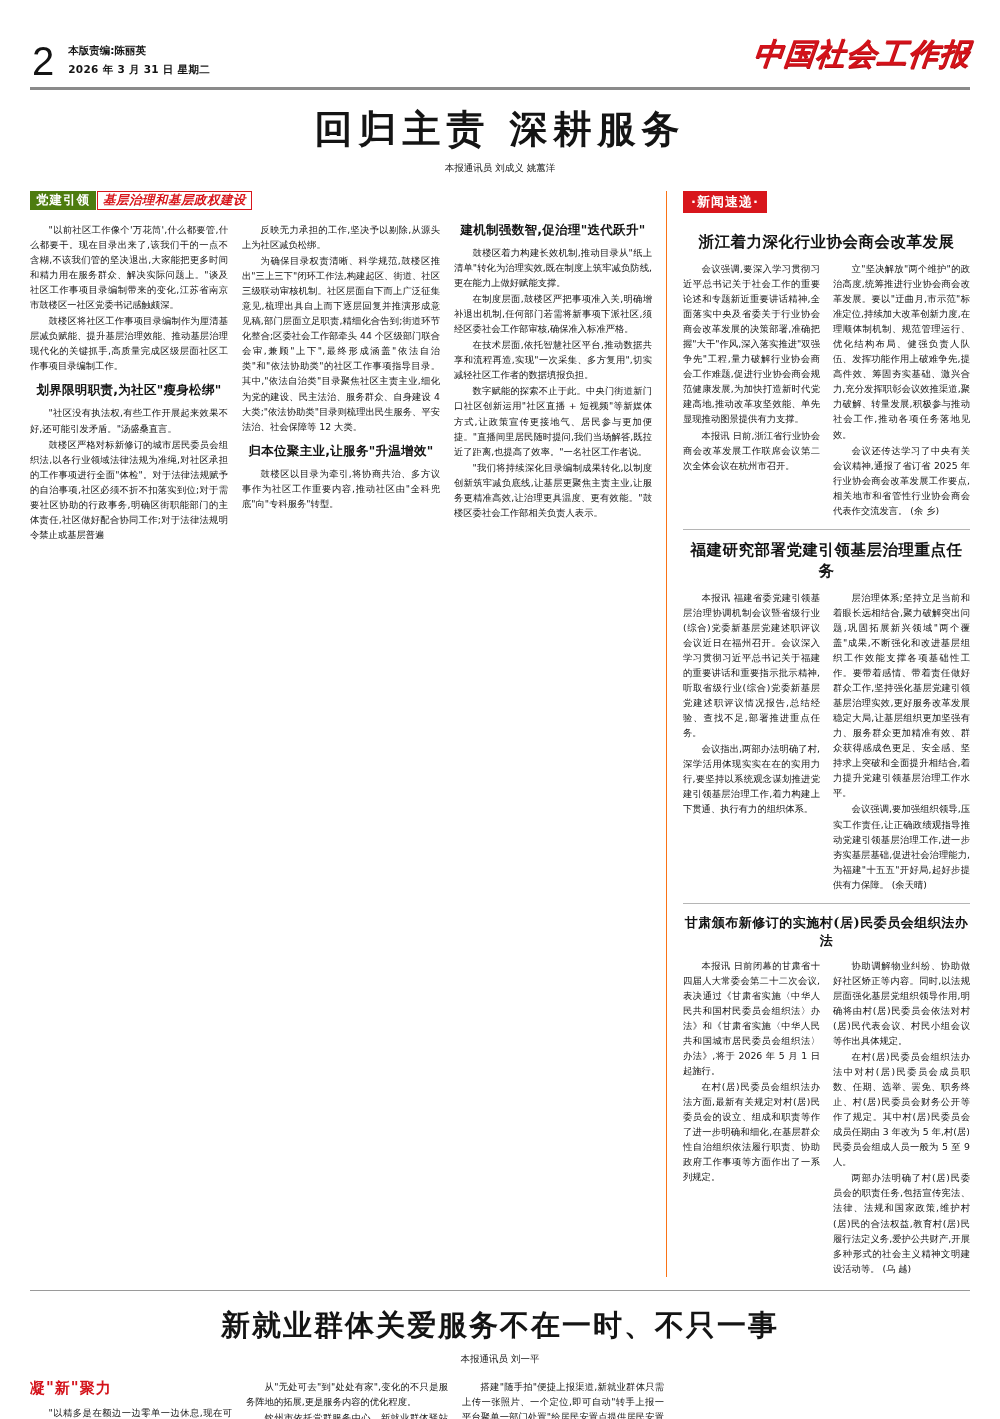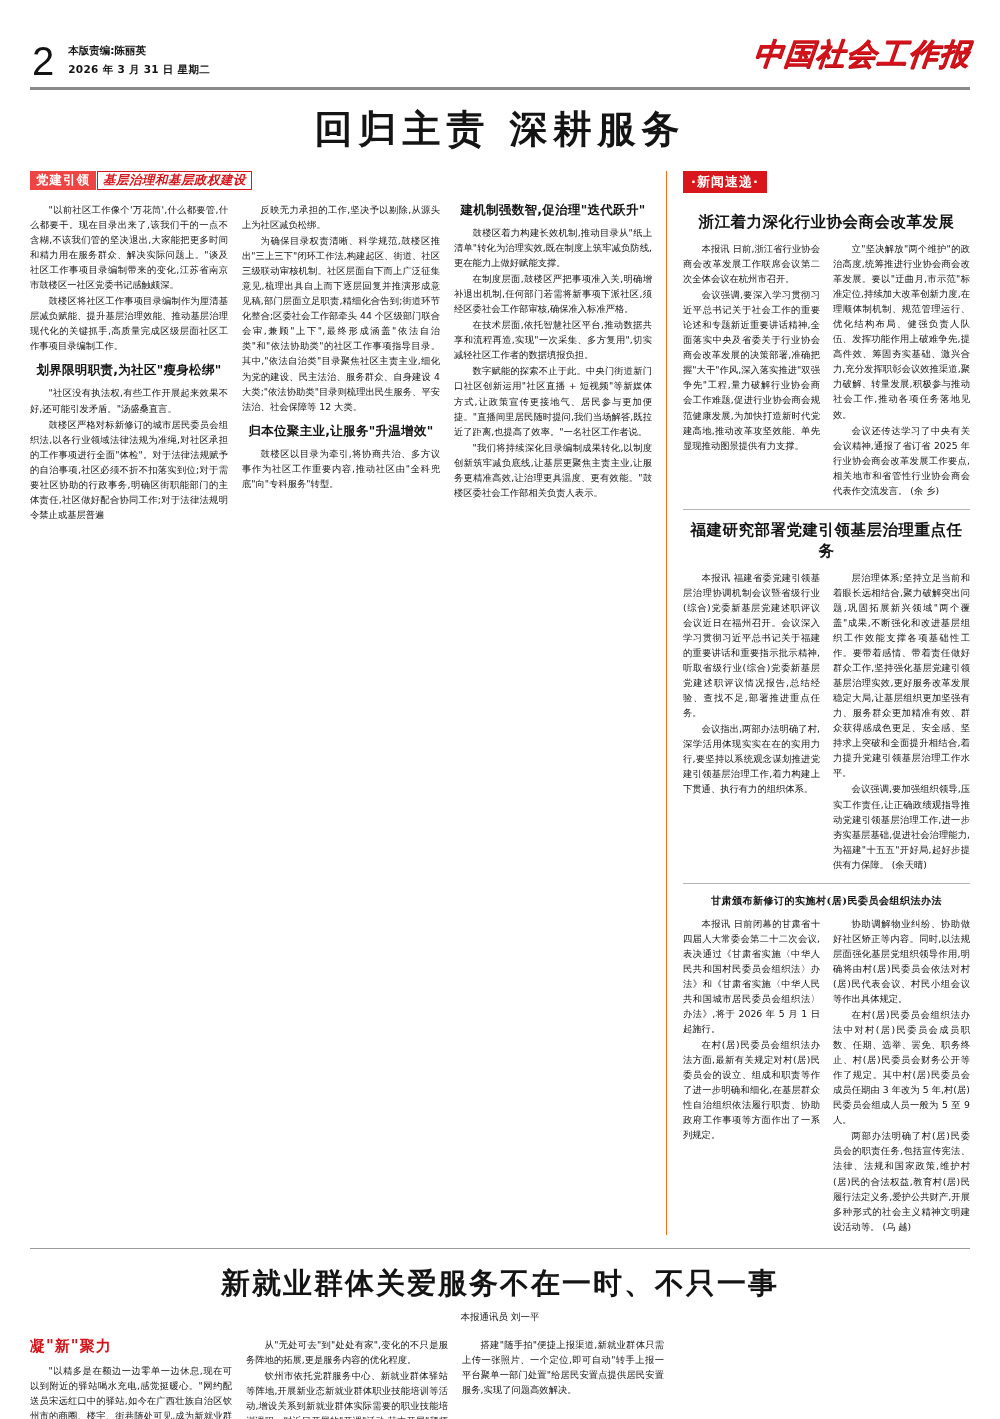--- a/index.html
+++ b/index.html
@@ -43,21 +43,21 @@
   .feature { padding-top:14px; }
   .feature .big { font-size:38px; letter-spacing:6px; }
   .topwrap { display:flex; gap:0; margin-top:16px; }
   .left-block { width:636px; padding-right:14px; }
   .right-block { width:304px; padding-left:16px; border-left:1px solid #f97316; }
 
   .three { display:flex; gap:14px; margin-top:12px; }
   .three > div { width:202px; }
 
   .tag-row { display:flex; align-items:stretch; height:19px; margin-bottom:8px; }
-  .tag-red { background:#ef4444; color:#fff; font-size:12.5px; font-weight:bold;
+  .tag-red { background:#4d7c0f; color:#fff; font-size:12.5px; font-weight:bold;
              padding:0 6px; display:flex; align-items:center; letter-spacing:1px;
              font-family:"DejaVu Sans",sans-serif; }
   .tag-out { border:1.5px solid #d8161c; color:#d8161c; font-size:12.5px;
              font-weight:bold; padding:0 5px; display:flex; align-items:center;
              letter-spacing:.5px; font-family:"DejaVu Serif",serif; font-style:italic;
              margin-left:1px; }
 
   .sub-h { font-size:12.5px; font-weight:bold; text-align:center; margin:9px 0 6px;
            font-family:"DejaVu Sans",sans-serif; letter-spacing:.3px; }
   .sub-h-red { font-size:15px; font-weight:bold; color:#d4121a; margin:0 0 7px;
@@ -91,20 +91,21 @@
         <div>本版责编:陈丽英</div>
         <div class="ln2">2026 年 3 月 31 日    星期二</div>
       </span>
     </div>
     <div class="mh-logo">中国社会工作报</div>
   </div>
   <div class="rule-top"></div>
 
   <div class="feature">
     <div class="hl-title big">回归主责   深耕服务</div>
+    <div class="byline">本报通讯员  刘成义  姚蕙洋</div>
   </div>
 
   <div class="topwrap">
     <div class="left-block">
       <div class="tag-row">
         <span class="tag-red">党建引领</span>
         <span class="tag-out">基层治理和基层政权建设</span>
       </div>
       <div class="three">
         <div>
@@ -141,22 +142,22 @@
       </div>
     </div>
 
     <div class="right-block">
       <div class="brief-banner">·新闻速递·</div>
 
       <div>
         <div class="r-title">浙江着力深化行业协会商会改革发展</div>
         <div class="r-two">
           <div class="col-body">
+            <p>会议强调,要深入学习贯彻习近平总书记关于社会工作的重要论述和专题新近重要讲话精神,全面落实中央及省委关于行业协会商会改革发展的决策部署,准确把握"大干"作风,深入落实推进"双强争先"工程,量力破解行业协会商会工作难题,促进行业协会商会规范健康发展,为加快打造新时代党建高地,推动改革攻坚效能、单先显现推动图景提供有力支撑。</p>
             <p>本报讯  日前,浙江省行业协会商会改革发展工作联席会议第二次全体会议在杭州市召开。</p>
-            <p>会议强调,要深入学习贯彻习近平总书记关于社会工作的重要论述和专题新近重要讲话精神,全面落实中央及省委关于行业协会商会改革发展的决策部署,准确把握"大干"作风,深入落实推进"双强争先"工程,量力破解行业协会商会工作难题,促进行业协会商会规范健康发展,为加快打造新时代党建高地,推动改革攻坚效能、单先显现推动图景提供有力支撑。</p>
           </div>
           <div class="col-body">
             <p>立"坚决解放"两个维护"的政治高度,统筹推进行业协会商会改革发展。要以"迂曲月,市示范"标准定位,持续加大改革创新力度,在理顺体制机制、规范管理运行、优化结构布局、健强负责人队伍、发挥功能作用上破难争先,提高件效、筹固夯实基础、激兴合力,充分发挥职彰会议效推渠道,聚力破解、转量发展,积极参与推动社会工作,推动各项任务落地见效。</p>
             <p>会议还传达学习了中央有关会议精神,通报了省订省 2025 年行业协会商会改革发展工作要点,相关地市和省管性行业协会商会代表作交流发言。     (余  乡)</p>
           </div>
         </div>
       </div>
       <div class="r-sep"></div>
 
       <div>
@@ -168,21 +169,21 @@
           </div>
           <div class="col-body">
             <p>层治理体系;坚持立足当前和着眼长远相结合,聚力破解突出问题,巩固拓展新兴领域"两个覆盖"成果,不断强化和改进基层组织工作效能支撑各项基础性工作。要带着感情、带着责任做好群众工作,坚持强化基层党建引领基层治理实效,更好服务改革发展稳定大局,让基层组织更加坚强有力、服务群众更加精准有效、群众获得感成色更足、安全感、坚持求上突破和全面提升相结合,着力提升党建引领基层治理工作水平。</p>
             <p>会议强调,要加强组织领导,压实工作责任,让正确政绩观指导推动党建引领基层治理工作,进一步夯实基层基础,促进社会治理能力,为福建"十五五"开好局,起好步提供有力保障。  (余天晴)</p>
           </div>
         </div>
       </div>
       <div class="r-sep"></div>
 
       <div>
-        <div class="r-title" style="margin-top:0;font-size:10px">甘肃颁布新修订的实施村(居)民委员会组织法办法</div>
+        <div class="r-title" style="margin-top:0;font-size:13px">甘肃颁布新修订的实施村(居)民委员会组织法办法</div>
         <div class="r-two">
           <div class="col-body">
             <p>本报讯  日前闭幕的甘肃省十四届人大常委会第二十二次会议,表决通过《甘肃省实施〈中华人民共和国村民委员会组织法〉办法》和《甘肃省实施〈中华人民共和国城市居民委员会组织法〉办法》,将于 2026 年 5 月 1 日起施行。</p>
             <p>在村(居)民委员会组织法办法方面,最新有关规定对村(居)民委员会的设立、组成和职责等作了进一步明确和细化,在基层群众性自治组织依法履行职责、协助政府工作事项等方面作出了一系列规定。</p>
           </div>
           <div class="col-body">
             <p>协助调解物业纠纷、协助做好社区矫正等内容。同时,以法规层面强化基层党组织领导作用,明确将由村(居)民委员会依法对村(居)民代表会议、村民小组会议等作出具体规定。</p>
             <p>在村(居)民委员会组织法办法中对村(居)民委员会成员职数、任期、选举、罢免、职务终止、村(居)民委员会财务公开等作了规定。其中村(居)民委员会成员任期由 3 年改为 5 年,村(居)民委员会组成人员一般为 5 至 9 人。</p>
             <p>两部办法明确了村(居)民委员会的职责任务,包括宣传宪法、法律、法规和国家政策,维护村(居)民的合法权益,教育村(居)民履行法定义务,爱护公共财产,开展多种形式的社会主义精神文明建设活动等。    (乌  越)</p>
           </div>

